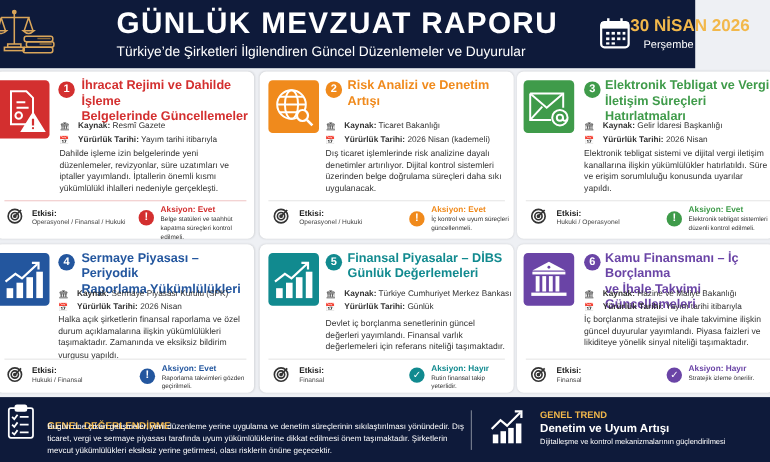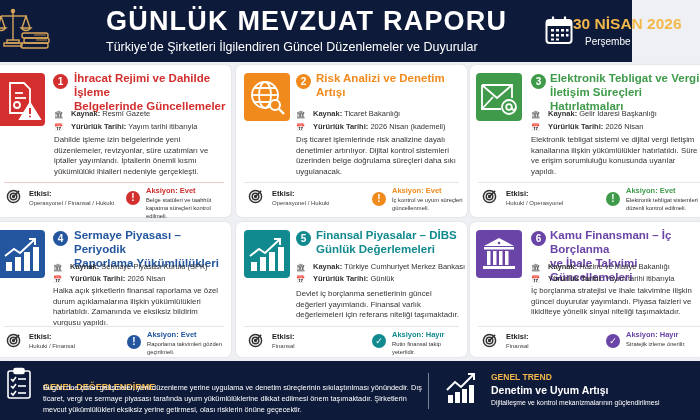--- a/index.html
+++ b/index.html
@@ -217,21 +217,21 @@
   <div class="ctitle" style="left:78px;color:#23569e;">
     <div>Sermaye Piyasası – Periyodik</div>
       <div>Raporlama Yükümlülükleri</div>
   </div>
   <div class="meta" style="left:57px;top:40px;">
     <span class="ico">🏛</span><b>Kaynak:</b> <span>Sermaye Piyasası Kurulu (SPK)</span>
   </div>
   <div class="meta" style="left:57px;top:52px;">
     <span class="ico">📅</span><b>Yürürlük Tarihi:</b> <span>2026 Nisan</span>
   </div>
-  <div class="desc" style="left:57px;top:64px;width:172px;">Halka açık şirketlerin finansal raporlama ve özel durum açıklamalarına ilişkin yükümlülükleri hatırlatıldı. Zamanında ve eksiksiz bildirim vurgusu yapıldı.</div>
+  <div class="desc" style="left:57px;top:64px;width:172px;">Halka açık şirketlerin finansal raporlama ve özel durum açıklamalarına ilişkin yükümlülükleri taşımaktadır. Zamanında ve eksiksiz bildirim vurgusu yapıldı.</div>
   <div class="divider" style="left:8px;top:104px;width:220px;background:#e6e6e6;"></div>
   <svg class="impact-icon" style="left:10px;top:111px;" viewBox="0 0 16 16" fill="none" stroke="#333" stroke-width="1.6">
       <circle cx="8" cy="8" r="6.5"></circle>
       <circle cx="8" cy="8" r="3.5"></circle>
       <circle cx="8" cy="8" r="1" fill="#333"></circle>
       <line x1="8" y1="8" x2="14" y2="2"></line>
     </svg>
   <div class="impact-label" style="left:33px;top:110px;">Etkisi:</div>
   <div class="impact-val" style="left:33px;top:121px;">Hukuki / Finansal</div>
   <div class="act-icon" style="left:131px;top:113px;background:#23569e;">!</div>

